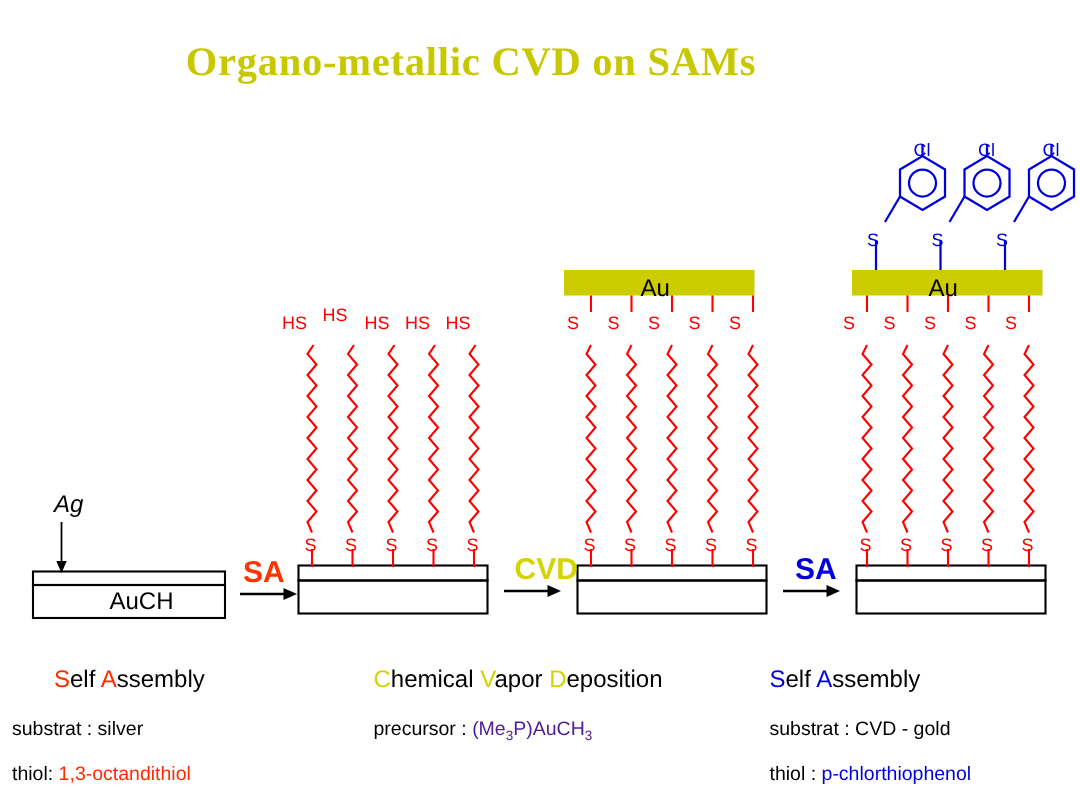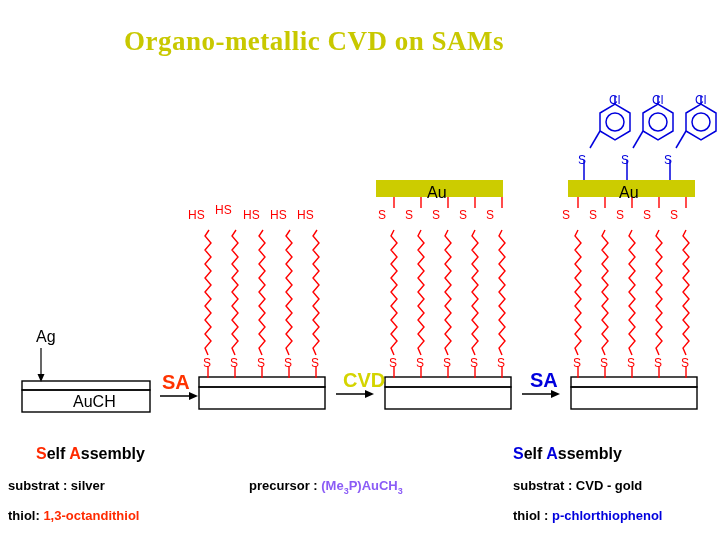--- a/index.html
+++ b/index.html
@@ -30,37 +30,37 @@
   .svg-layer {
     position: absolute;
     left: 0;
     top: 0;
   }
   
   .cap-head {
     position: absolute;
     font-family: "Liberation Sans", sans-serif;
     font-size: 16px;
-    font-weight: bold;
+    font-weight: normal;
     color: #000000;
     white-space: nowrap;
   }
   .cap-line {
     position: absolute;
     font-family: "Liberation Sans", sans-serif;
     font-size: 13px;
-    font-weight: bold;
+    font-weight: normal;
     color: #000000;
     white-space: nowrap;
   }
   .hl-red { color: #ff2a00; }
   .hl-yellow { color: #d4d400; }
   .hl-blue { color: #0000dd; }
   .val-red { color: #ff2a00; }
-  .val-yellow { color: #8b5cf6; }
+  .val-yellow { color: #4c1d95; }
   .val-blue { color: #0000dd; }
   sub { font-size: 9px; }
   
   .step-label {
     position: absolute;
     font-family: "Liberation Sans", sans-serif;
     font-size: 20px;
     font-weight: bold;
     white-space: nowrap;
   }
@@ -250,39 +250,42 @@
       <text x="497" y="367" fill="#ff0000">S</text>
 
       <text x="573" y="367" fill="#ff0000">S</text>
       <text x="600" y="367" fill="#ff0000">S</text>
       <text x="627" y="367" fill="#ff0000">S</text>
       <text x="654" y="367" fill="#ff0000">S</text>
       <text x="681" y="367" fill="#ff0000">S</text>
     </g>
   </svg>
 
-  <div class="dlabel" style="left:36px; top:328px;">Ag</div>
+  <div class="dlabel" style="left:36px; top:328px;font-style:italic;">Ag</div>
   <div class="dlabel" style="left:73px; top:393px;">AuCH</div>
   <div class="dlabel" style="left:427px; top:184px;">Au</div>
   <div class="dlabel" style="left:619px; top:184px;">Au</div>
 
   <div class="step-label step-sa1" style="left:162px; top:371px;">SA</div>
   <div class="step-label step-cvd" style="left:343px; top:369px;">CVD</div>
   <div class="step-label step-sa2" style="left:530px; top:369px;">SA</div>
 
   <div class="cap-head" style="left:36px; top:445px;">
     <span class="hl-red">S</span><span>elf </span><span class="hl-red">A</span><span>ssembly</span>
   </div>
   <div class="cap-line" style="left:8px; top:478px;">
     <span>substrat : </span><span>silver</span>
   </div>
   <div class="cap-line" style="left:8px; top:508px;">
     <span>thiol: </span><span class="val-red">1,3-octandithiol</span>
   </div>
 
+  <div class="cap-head" style="left:249px; top:445px;">
+    <span class="hl-yellow">C</span><span>hemical </span><span class="hl-yellow">V</span><span>apor </span><span class="hl-yellow">D</span><span>eposition</span>
+  </div>
   <div class="cap-line" style="left:249px; top:478px;">
     <span>precursor : </span><span class="val-yellow">(Me<sub>3</sub>P)AuCH<sub>3</sub></span>
   </div>
 
   <div class="cap-head" style="left:513px; top:445px;">
     <span class="hl-blue">S</span><span>elf </span><span class="hl-blue">A</span><span>ssembly</span>
   </div>
   <div class="cap-line" style="left:513px; top:508px;">
     <span>thiol : </span><span class="val-blue">p-chlorthiophenol</span>
   </div>

